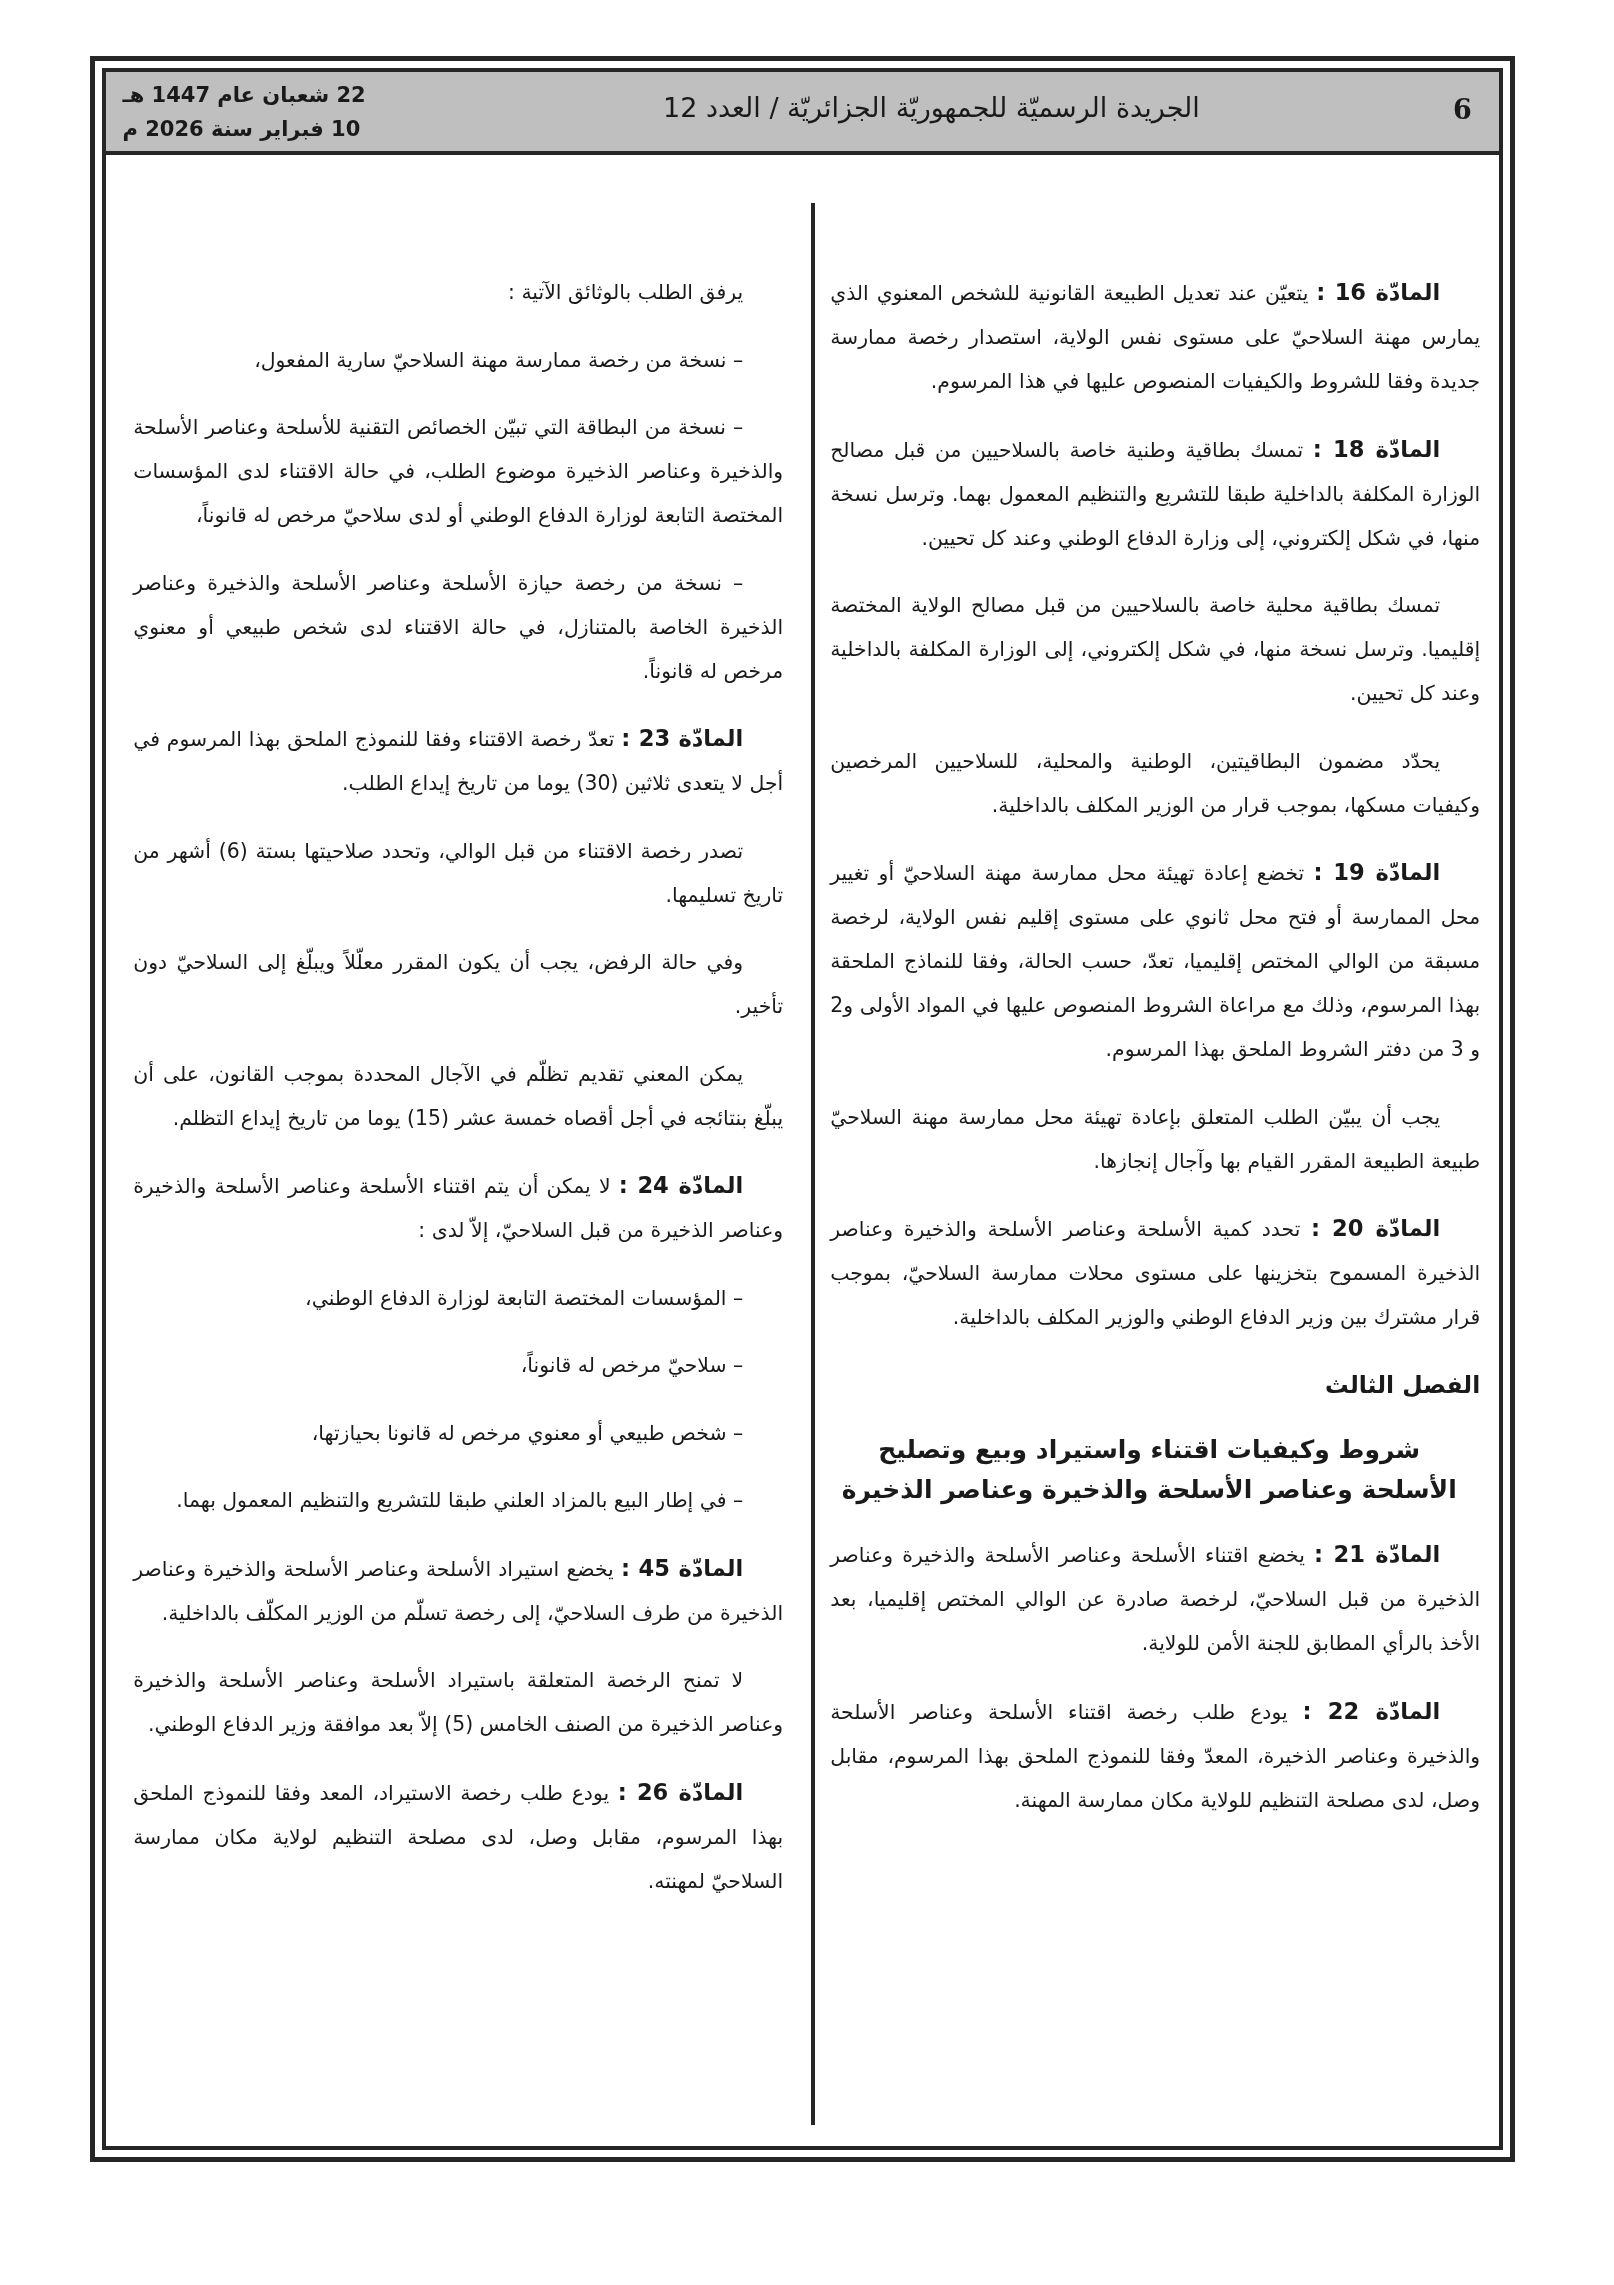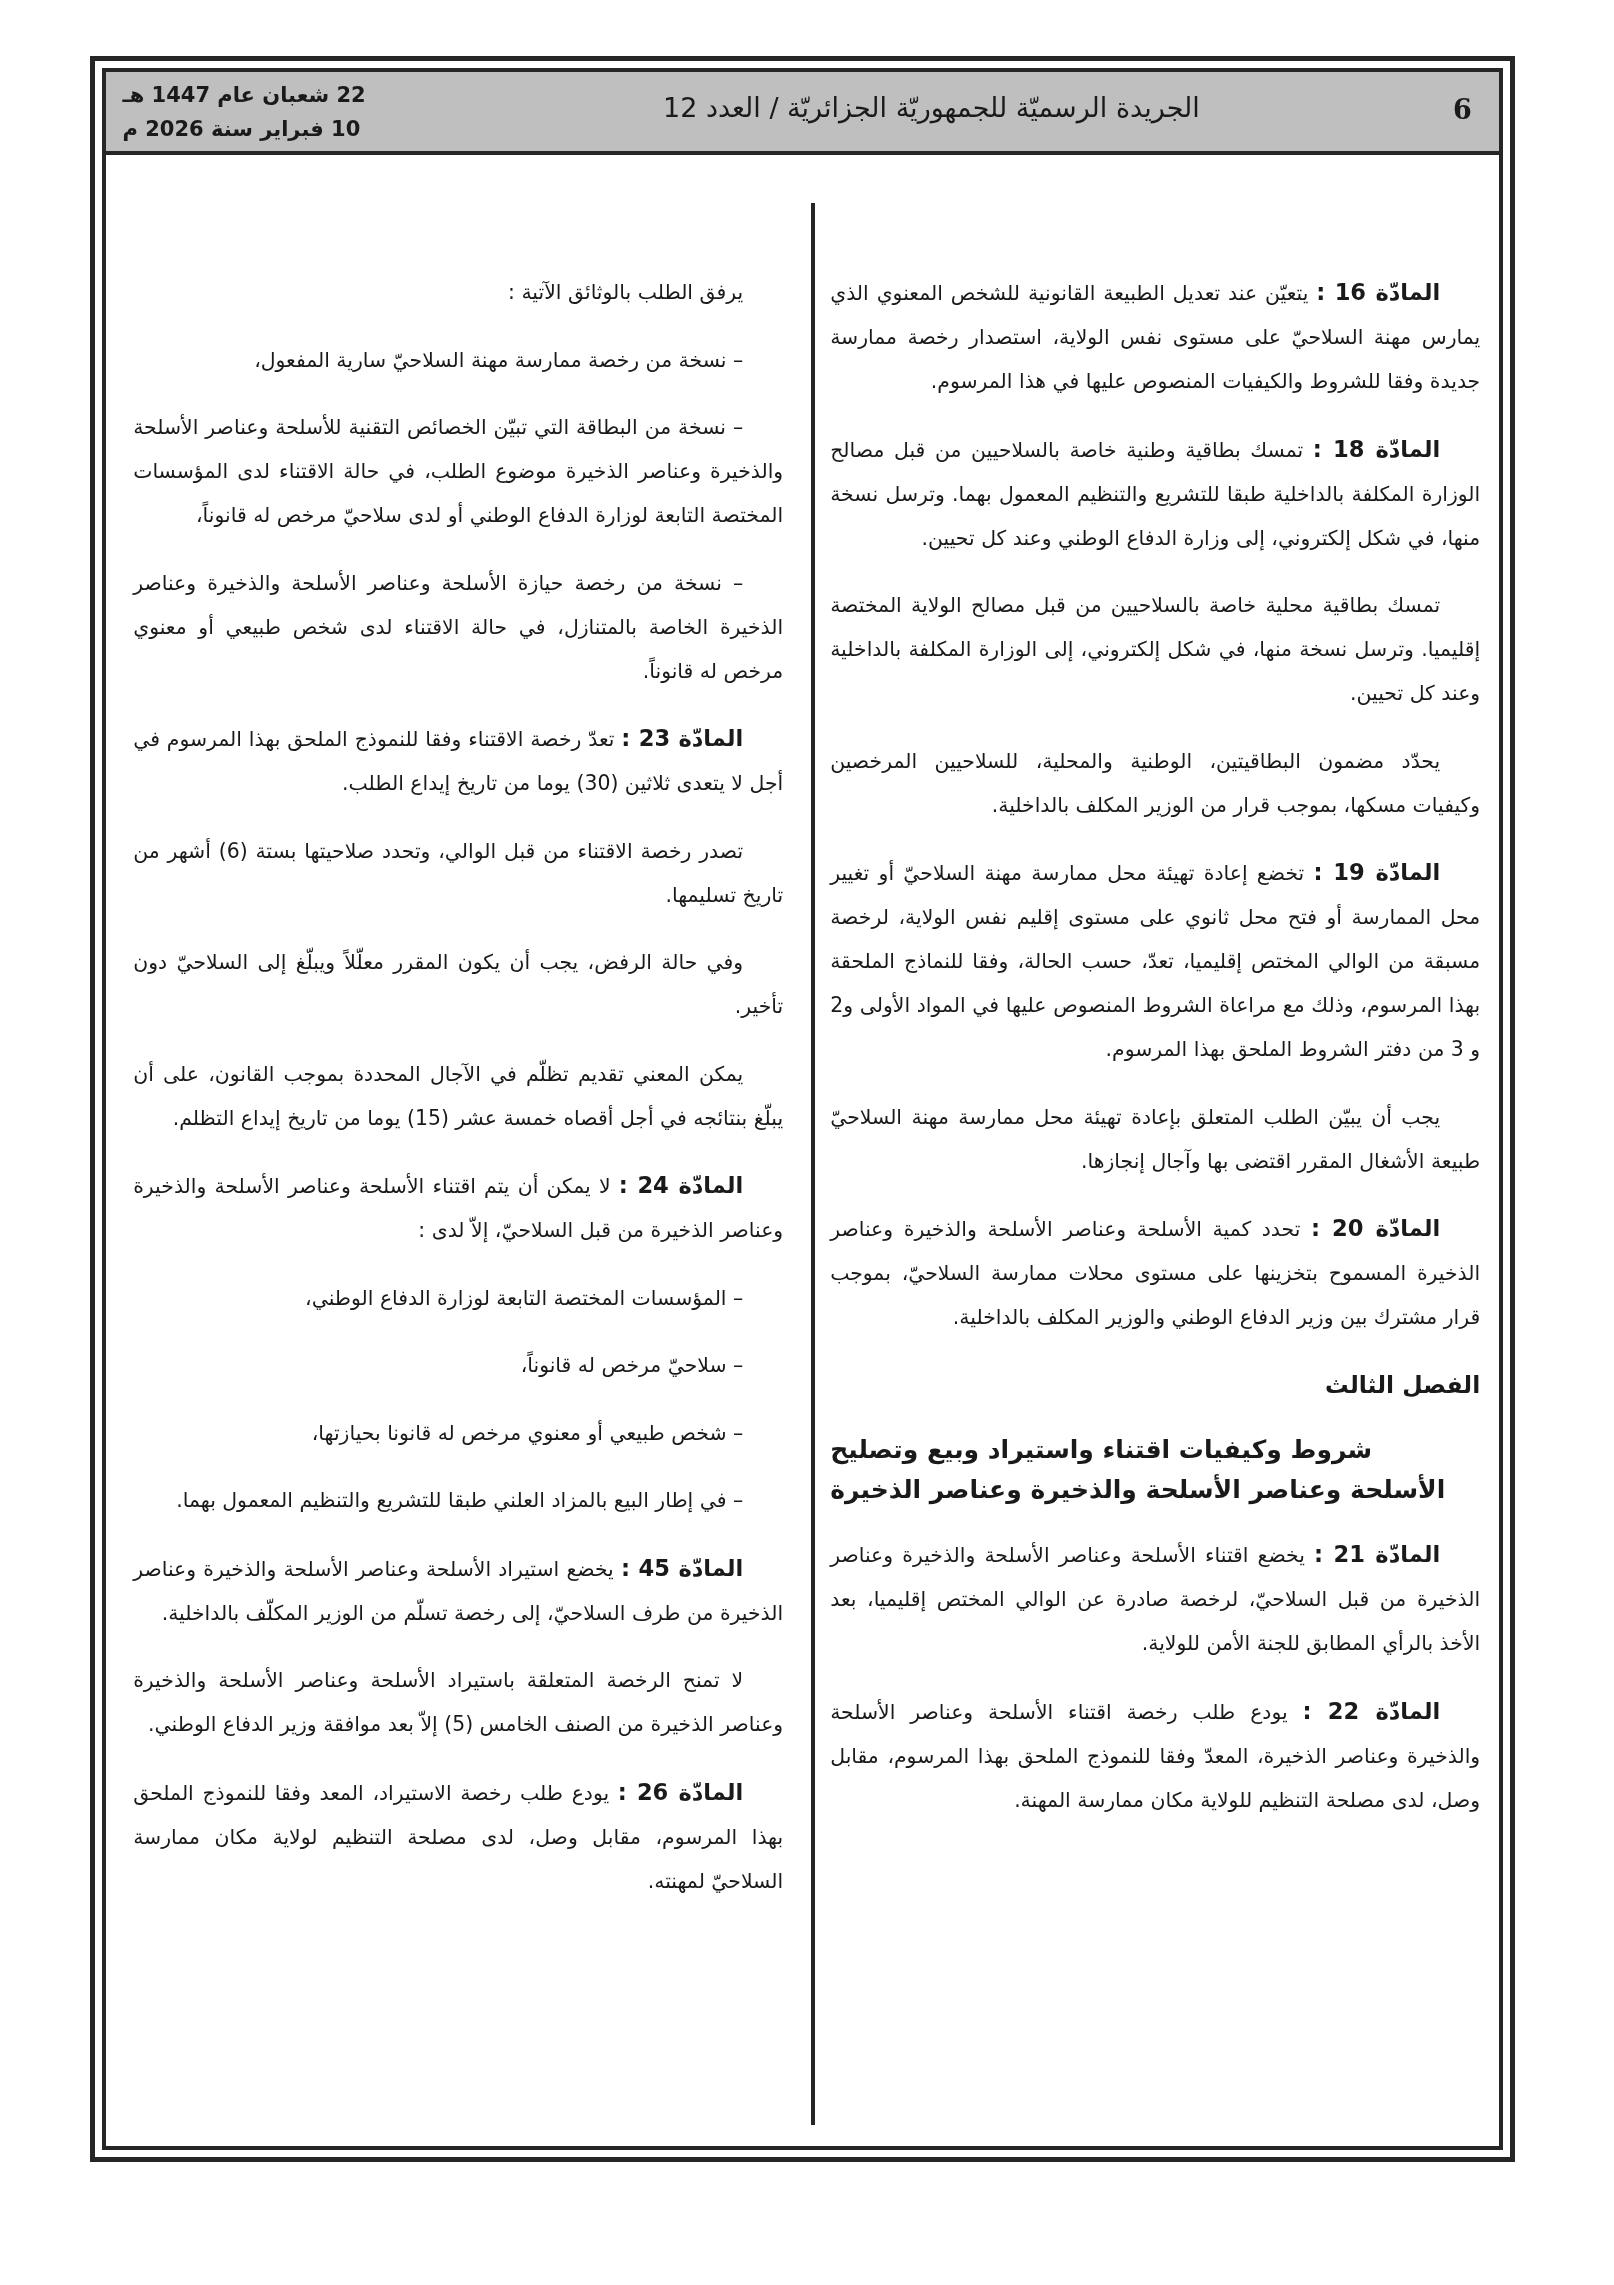--- a/index.html
+++ b/index.html
@@ -22,21 +22,21 @@
 
   .col { position: absolute; top: 198px; width: 650px; direction: rtl; text-align: justify;
          font-size: 20.4px; line-height: 44px; }
   .col.right { left: 724px; }
   .col.left { left: 27px; }
 
   .para { margin: 0 0 23.5px 0; text-indent: 40px; }
   .para.list { text-indent: 40px; }
   .art-label { font-weight: bold; font-size: 22.6px; }
   .chapter { text-align: right; font-weight: bold; font-size: 23.5px; margin: 0 0 23.5px 0; text-indent: 0; }
-  .chapter-title { text-align: left; font-weight: bold; font-size: 25px; line-height: 40px; margin: 0 12px 22px 0; text-indent: 0; }
+  .chapter-title { text-align: center; font-weight: bold; font-size: 25px; line-height: 40px; margin: 0 12px 22px 0; text-indent: 0; }
 </style>
 </head>
 <body>
 
 <div class="frame-outer">
   <div class="frame-inner">
 
     <div class="header">
       <span class="page-num">6</span>
       <span class="gazette-title">الجريدة الرسميّة للجمهوريّة الجزائريّة / العدد 12</span>
@@ -47,21 +47,21 @@
     </div>
 
     <div class="divider"></div>
 
     <div class="col right">
       <p class="para"><span class="art-label">المادّة 16 :</span><span> يتعيّن عند تعديل الطبيعة القانونية للشخص المعنوي الذي يمارس مهنة السلاحيّ على مستوى نفس الولاية، استصدار رخصة ممارسة جديدة وفقا للشروط والكيفيات المنصوص عليها في هذا المرسوم.</span></p>
       <p class="para"><span class="art-label">المادّة 18 :</span><span> تمسك بطاقية وطنية خاصة بالسلاحيين من قبل مصالح الوزارة المكلفة بالداخلية طبقا للتشريع والتنظيم المعمول بهما. وترسل نسخة منها، في شكل إلكتروني، إلى وزارة الدفاع الوطني وعند كل تحيين.</span></p>
       <p class="para"><span>تمسك بطاقية محلية خاصة بالسلاحيين من قبل مصالح الولاية المختصة إقليميا. وترسل نسخة منها، في شكل إلكتروني، إلى الوزارة المكلفة بالداخلية وعند كل تحيين.</span></p>
       <p class="para"><span>يحدّد مضمون البطاقيتين، الوطنية والمحلية، للسلاحيين المرخصين وكيفيات مسكها، بموجب قرار من الوزير المكلف بالداخلية.</span></p>
       <p class="para"><span class="art-label">المادّة 19 :</span><span> تخضع إعادة تهيئة محل ممارسة مهنة السلاحيّ أو تغيير محل الممارسة أو فتح محل ثانوي على مستوى إقليم نفس الولاية، لرخصة مسبقة من الوالي المختص إقليميا، تعدّ، حسب الحالة، وفقا للنماذج الملحقة بهذا المرسوم، وذلك مع مراعاة الشروط المنصوص عليها في المواد الأولى و2 و 3 من دفتر الشروط الملحق بهذا المرسوم.</span></p>
-      <p class="para"><span>يجب أن يبيّن الطلب المتعلق بإعادة تهيئة محل ممارسة مهنة السلاحيّ طبيعة الأشغال المقرر اقتضى بها وآجال إنجازها.</span></p>
+      <p class="para"><span>يجب أن يبيّن الطلب المتعلق بإعادة تهيئة محل ممارسة مهنة السلاحيّ طبيعة الطبيعة المقرر القيام بها وآجال إنجازها.</span></p>
       <p class="para"><span class="art-label">المادّة 20 :</span><span> تحدد كمية الأسلحة وعناصر الأسلحة والذخيرة وعناصر الذخيرة المسموح بتخزينها على مستوى محلات ممارسة السلاحيّ، بموجب قرار مشترك بين وزير الدفاع الوطني والوزير المكلف بالداخلية.</span></p>
       <p class="chapter">الفصل الثالث</p>
       <p class="chapter-title">شروط وكيفيات اقتناء واستيراد وبيع وتصليح الأسلحة وعناصر الأسلحة والذخيرة وعناصر الذخيرة</p>
       <p class="para"><span class="art-label">المادّة 21 :</span><span> يخضع اقتناء الأسلحة وعناصر الأسلحة والذخيرة وعناصر الذخيرة من قبل السلاحيّ، لرخصة صادرة عن الوالي المختص إقليميا، بعد الأخذ بالرأي المطابق للجنة الأمن للولاية.</span></p>
       <p class="para"><span class="art-label">المادّة 22 :</span><span> يودع طلب رخصة اقتناء الأسلحة وعناصر الأسلحة والذخيرة وعناصر الذخيرة، المعدّ وفقا للنموذج الملحق بهذا المرسوم، مقابل وصل، لدى مصلحة التنظيم للولاية مكان ممارسة المهنة.</span></p>
     </div>
 
     <div class="col left">
       <p class="para"><span>يرفق الطلب بالوثائق الآتية :</span></p>
       <p class="para list"><span>– نسخة من رخصة ممارسة مهنة السلاحيّ سارية المفعول،</span></p>

